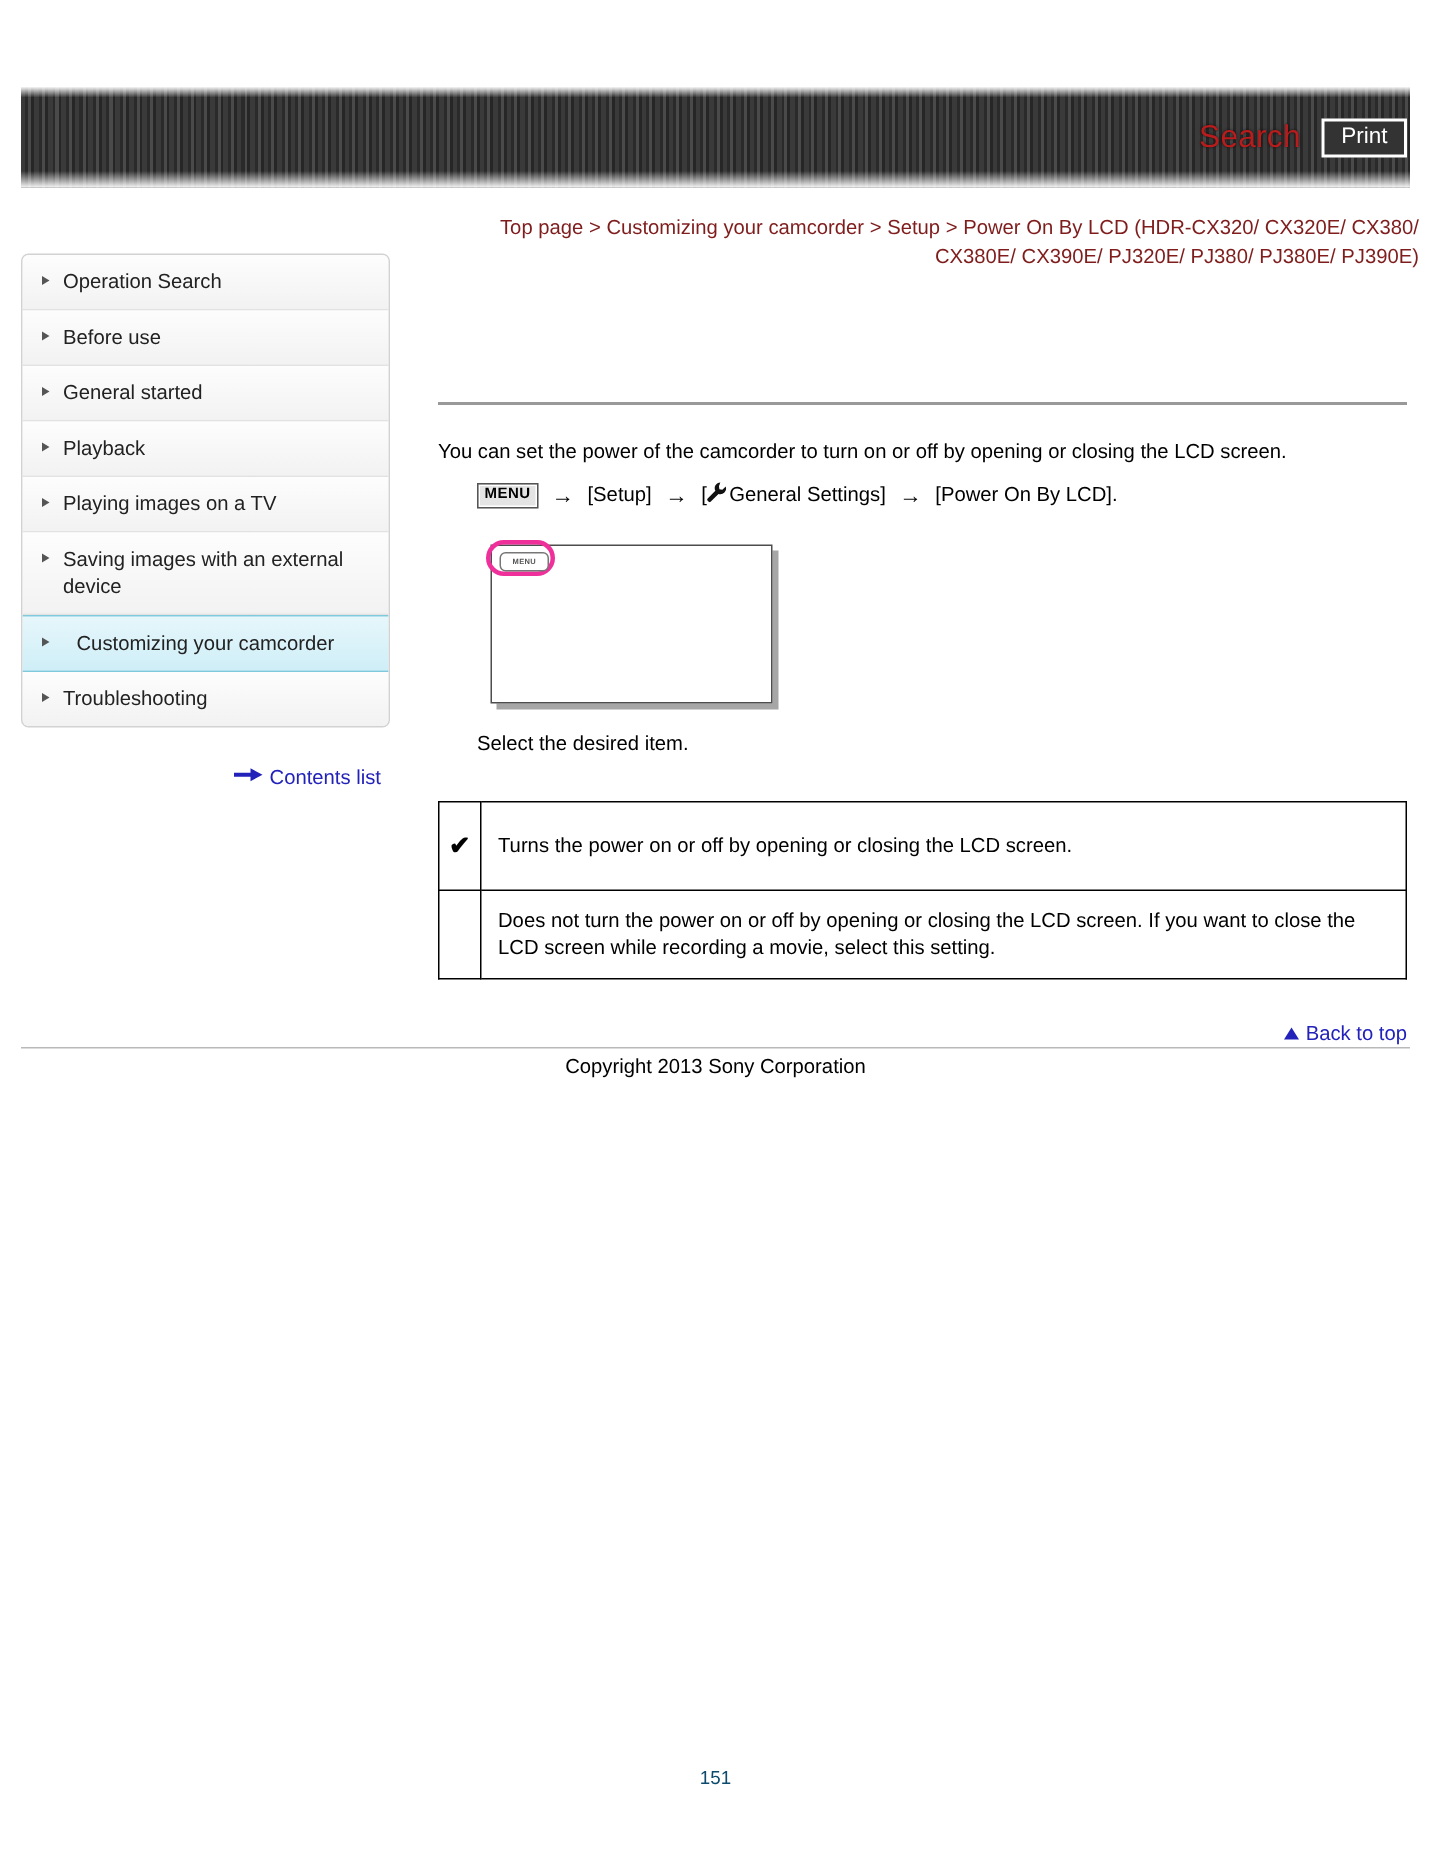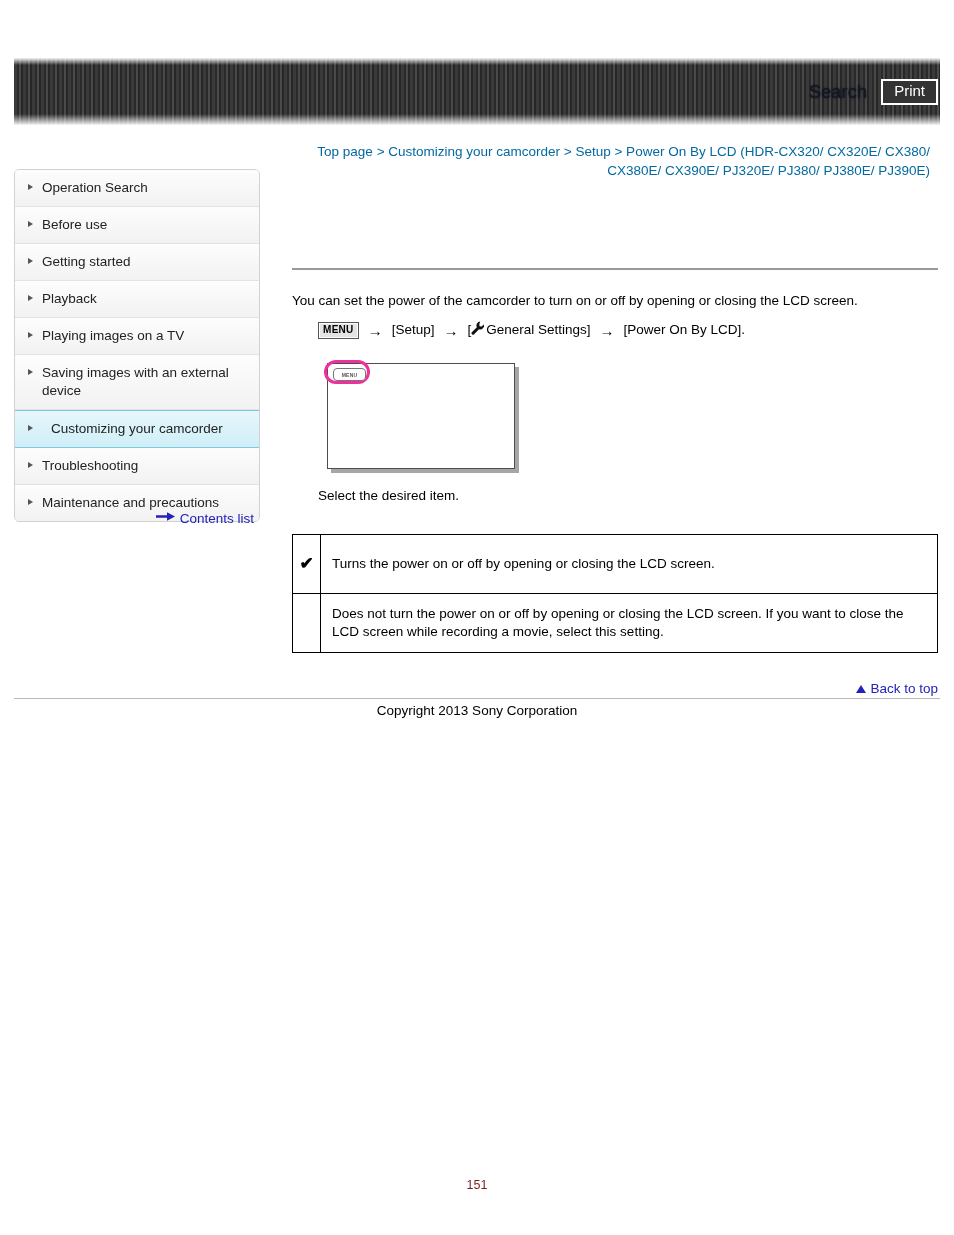--- a/index.html
+++ b/index.html
@@ -38,46 +38,46 @@
   .header-controls {
     position: absolute;
     right: 16px;
     top: 78px;
     height: 28px;
     display: flex;
     align-items: center;
     gap: 14px;
   }
   .search-link {
-    color: #0f172a;
-    font-size: 18px;
+    color: #b91c1c;
+    font-size: 21px;
     letter-spacing: 0.2px;
     text-shadow: 0 0 2px rgba(0,0,0,0.7);
     cursor: pointer;
   }
   .print-button {
     color: #ffffff;
     font-size: 15px;
     border: 2px solid #ffffff;
     background: #333333;
     padding: 1px 11px 3px 11px;
     line-height: 18px;
     cursor: pointer;
   }
 
   
   .breadcrumb {
     position: absolute;
-    left: 286px;
+    left: 302px;
     top: 142px;
     width: 644px;
     text-align: right;
     font-size: 13.5px;
     line-height: 19px;
-    color: #0369a1;
+    color: #7f1d1d;
   }
 
   
   .sidebar {
     position: absolute;
     left: 14px;
     top: 169px;
     width: 244px;
     border: 1px solid #d2d2d2;
     border-radius: 5px;
@@ -306,21 +306,21 @@
     line-height: 18px;
     color: #000000;
   }
   .page-number {
     position: absolute;
     left: 0;
     top: 1178px;
     width: 954px;
     text-align: center;
     font-size: 12.5px;
-    color: #7f1d1d;
+    color: #0c4a6e;
   }
 </style>
 </head>
 <body>
 
 <div class="header-band"></div>
 
 <div class="header-controls">
   <span class="search-link">Search</span>
   <span class="print-button">Print</span>
@@ -335,45 +335,41 @@
   <div class="side-item">
     <span class="tri"></span>
     <span>Operation Search</span>
   </div>
   <div class="side-item">
     <span class="tri"></span>
     <span>Before use</span>
   </div>
   <div class="side-item">
     <span class="tri"></span>
-    <span>Getting started</span>
+    <span>General started</span>
   </div>
   <div class="side-item">
     <span class="tri"></span>
     <span>Playback</span>
   </div>
   <div class="side-item">
     <span class="tri"></span>
     <span>Playing images on a TV</span>
   </div>
   <div class="side-item">
     <span class="tri"></span>
     <span>Saving images with an external device</span>
   </div>
   <div class="side-item active">
     <span class="tri"></span>
     <span>Customizing your camcorder</span>
   </div>
   <div class="side-item">
     <span class="tri"></span>
     <span>Troubleshooting</span>
-  </div>
-  <div class="side-item">
-    <span class="tri"></span>
-    <span>Maintenance and precautions</span>
   </div>
 </div>
 
 <div class="contents-list">
   <span class="arrow-ico">
     <svg width="20" height="11" viewBox="0 0 20 11">
       <path d="M0 4.2 H11 V1.2 L19 5.5 L11 9.8 V6.8 H0 Z" fill="#2222bb"></path>
     </svg>
   </span><span class="label">Contents list</span>
 </div>

